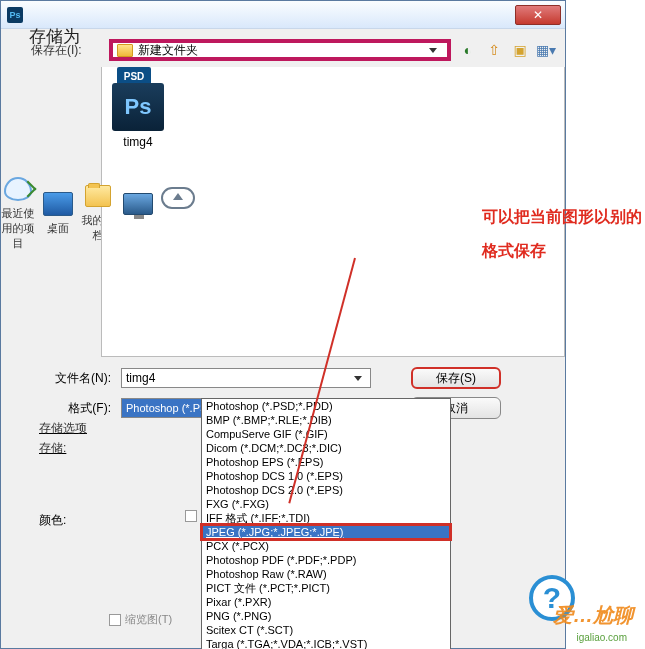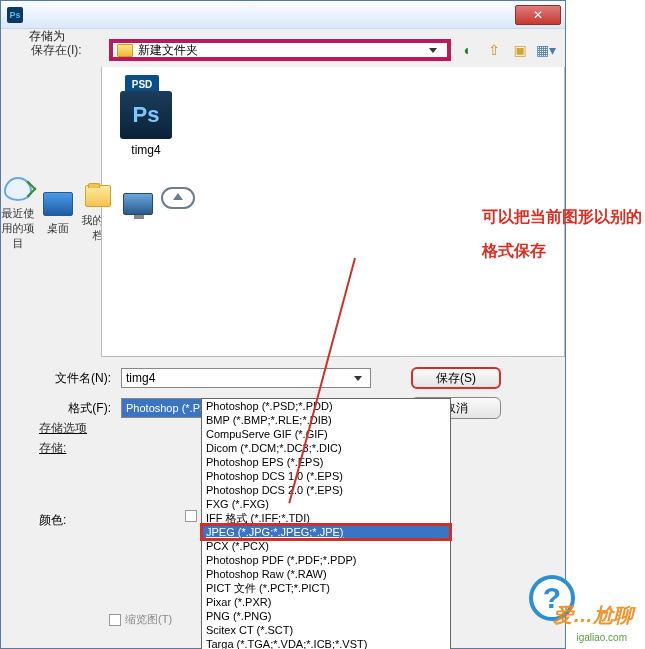--- a/index.html
+++ b/index.html
@@ -2,21 +2,21 @@
 <html><head>
 <meta charset="utf-8">
 <style>
 * { box-sizing: border-box; margin: 0; padding: 0; font-family: "Microsoft YaHei", SimSun, Arial, sans-serif; }
 body { background: #fff; width: 645px; height: 649px; position: relative; overflow: hidden; }
 
 .dialog { position: absolute; left: 0; top: 0; width: 566px; height: 649px; border: 1px solid #5a7aa0; background: #f0f0f0; }
 
 .titlebar { height: 28px; background: linear-gradient(#fafdff,#d9e8fb); display: flex; align-items: center; border-bottom: 1px solid #c8d7ea; }
 .titlebar .ps-small { width: 16px; height: 16px; background:#0a3a63; color:#53baf3; font-size:9px; font-weight:bold; display:flex; align-items:center; justify-content:center; margin:0 6px; border-radius:2px;}
-.titlebar .title { font-size: 12px; color: #222; flex: 1; margin-top: 44px; }
+.titlebar .title { font-size: 17px; color: #222; flex: 1; margin-top: 44px; }
 .titlebar .close { width: 46px; height: 20px; margin-right: 4px; background: linear-gradient(#e07b7b,#c53a2f); border:1px solid #8e2f28; border-radius:2px; display:flex; align-items:center; justify-content:center; color:#fff; font-size:12px;}
 
 .toprow { display:flex; align-items:center; padding: 10px 10px 6px 30px; gap:8px; }
 .toprow .lbl { font-size:12px; color:#333; width:70px; }
 .toprow .loc { flex:1; height:22px; border:4px solid #be185d; background:#fff; display:flex; align-items:center; padding:0 4px; font-size:12px; }
 .toprow .folder-ico { width:16px; height:13px; background:linear-gradient(#ffe38a,#f0b83a); border:1px solid #d49a1f; border-radius:1px; margin-right:5px;}
 .toprow .dd { width:0; height:0; border-left:4px solid transparent; border-right:4px solid transparent; border-top:5px solid #333; margin-left:auto; margin-right:6px;}
 .nav-ico { width:18px; height:18px; display:flex; align-items:center; justify-content:center; font-size:14px;}
 
 .mainrow { display:flex; height: 290px; }
@@ -26,21 +26,21 @@
 .clock-ico { width:28px; height:24px; border:2px solid #6aa7e0; border-radius:50% 50% 50% 50% / 60% 60% 40% 40%; position:relative; background:#e8f3ff;}
 .clock-ico:after{content:"";position:absolute;right:-4px;top:4px;width:10px;height:10px;border:2px solid #3a8a2f;border-left:none;border-bottom:none;transform:rotate(45deg);}
 .desk-ico { width:30px;height:24px;background:linear-gradient(#4a9be8,#1f5aa3);border-radius:2px;border:1px solid #2a5a8a;}
 .docs-ico { width:26px;height:22px;background:linear-gradient(#ffe9a0,#f3c351);border:1px solid #d4a32f;border-radius:2px;position:relative;}
 .docs-ico:before{content:"";position:absolute;top:-3px;left:2px;width:10px;height:4px;background:#f3c351;border:1px solid #d4a32f;border-bottom:none;border-radius:2px 2px 0 0;}
 .comp-ico { width:30px;height:22px;background:linear-gradient(#6aa7e0,#2a5a8a);border:1px solid #234a6f;border-radius:2px;position:relative;}
 .comp-ico:after{content:"";position:absolute;bottom:-5px;left:10px;width:10px;height:4px;background:#888;}
 .cloud-ico { width:34px; height:22px; border:2px solid #6b7c8e; border-radius:12px; position:relative;}
 .cloud-ico:before{content:"";position:absolute;top:4px;left:10px;width:0;height:0;border-left:5px solid transparent;border-right:5px solid transparent;border-bottom:7px solid #6b7c8e;}
 
-.filepane { flex:1; background:#fff; border:1px solid #bbb; border-top:none; padding:8px; display:flex; align-content:flex-start; flex-wrap:wrap; gap:18px;}
+.filepane { flex:1; background:#fff; border:1px solid #bbb; border-top:none; display:flex; align-content:flex-start; flex-wrap:wrap; gap:18px;}
 .file-item { width:72px; display:flex; flex-direction:column; align-items:center; font-size:12px; gap:4px;}
 .psd-ico { width:52px; height:64px; position:relative;}
 .psd-top { width:34px; height:18px; background:#0b4e86; color:#fff; font-size:10px; font-weight:bold; display:flex; align-items:center; justify-content:center; position:absolute; top:0; left:5px; border-radius:2px 2px 0 0;}
 .psd-body { width:52px; height:48px; background:linear-gradient(#1a3d5c,#0a2238); position:absolute; top:16px; left:0; border-radius:3px; display:flex; align-items:center; justify-content:center; color:#7fc7ff; font-size:22px; font-weight:bold;}
 
 .fieldrow { display:flex; align-items:center; padding: 4px 12px 4px 40px; gap:10px; }
 .fieldrow .lbl { font-size:12px; width:70px; text-align:right; }
 .fieldrow .txtbox { width:250px; height:20px; border:1px solid #888; background:#fff; font-size:12px; padding:0 4px; display:flex; align-items:center; position:relative;}
 .fieldrow .dd { margin-left:auto; margin-right:4px; width:0;height:0;border-left:4px solid transparent;border-right:4px solid transparent;border-top:5px solid #333;}
 .fieldrow .btn { width:90px; height:22px; border:1px solid #888; background:linear-gradient(#fafafa,#e4e4e4); font-size:12px; border-radius:6px; display:flex; align-items:center; justify-content:center;}

